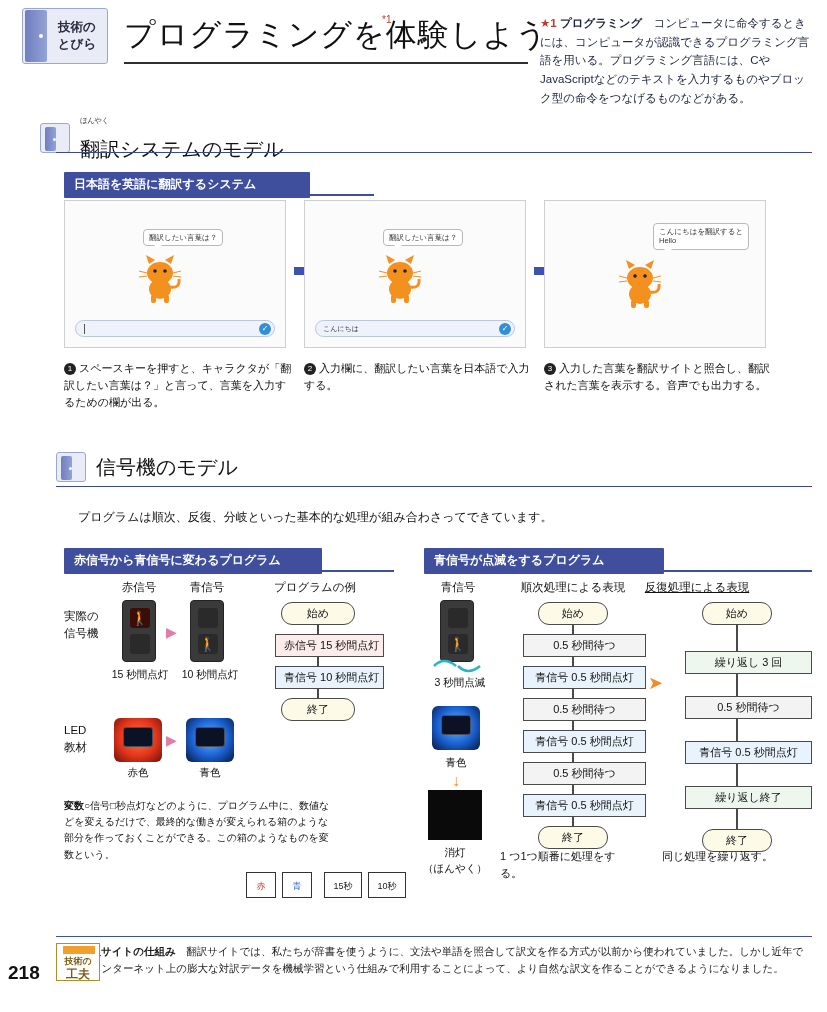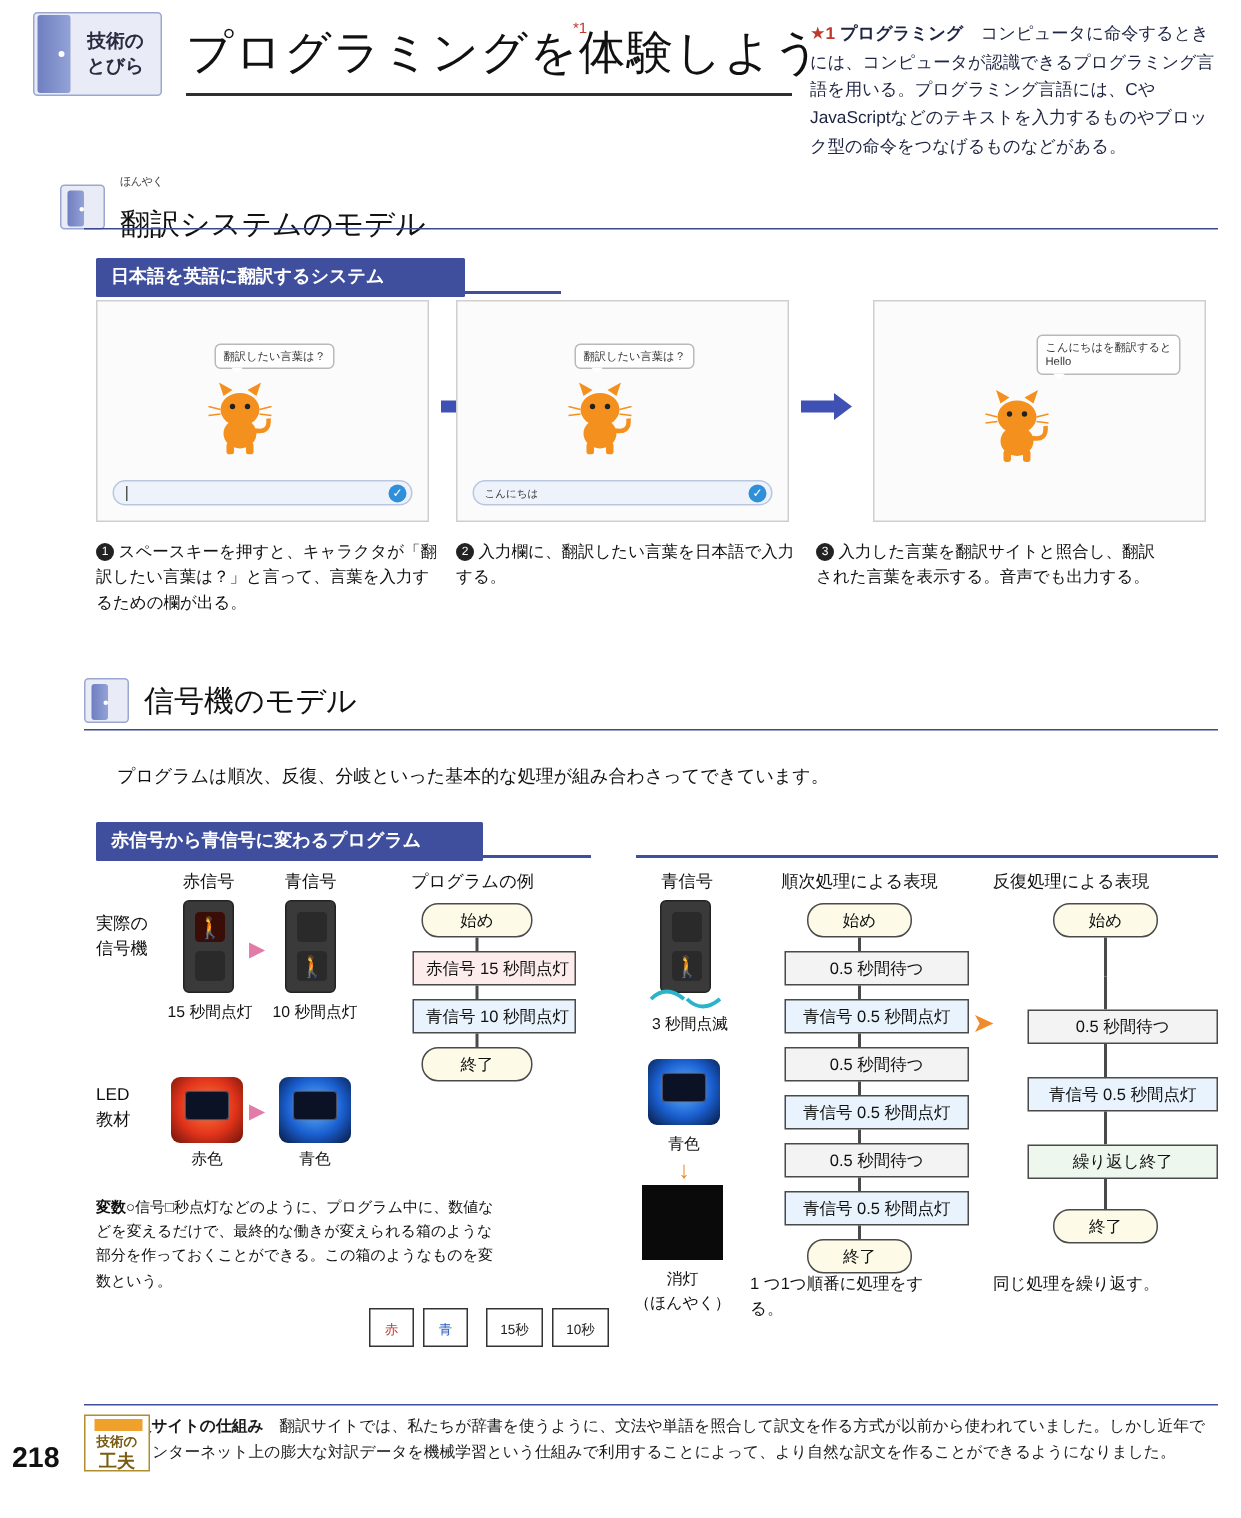--- a/index.html
+++ b/index.html
@@ -260,21 +260,21 @@
     <div class="inputbar">
       <div class="txt">こんにちは</div>
       <div class="go">✓</div>
     </div>
   </div>
 
   <svg class="arrow-r" style="left:534px; top:262px;" viewBox="0 0 34 18">
     <path d="M0 5 H22 V0 L34 9 L22 18 V13 H0 Z" fill="#3f51b5"></path>
   </svg>
 
-  <div class="panel" style="left:544px; top:200px;margin-left:38px;">
+  <div class="panel" style="left:544px; top:200px;">
     <div class="bubble" style="left:108px; top:22px; white-space:pre-line;">こんにちはを翻訳すると
 Hello</div>
     <svg class="cat" style="left:72px; top:55px;" viewBox="0 0 46 52">
       <ellipse cx="23" cy="22" rx="13" ry="11" fill="#f4901e"></ellipse>
       <path d="M12 13 L9 4 L18 9 Z" fill="#f4901e"></path>
       <path d="M34 13 L37 4 L28 9 Z" fill="#f4901e"></path>
       <circle cx="18" cy="20" r="1.8" fill="#222"></circle>
         <circle cx="28" cy="20" r="1.8" fill="#222"></circle>
       <path d="M10 22 L2 20 M10 25 L2 26 M36 22 L44 20 M36 25 L44 26" stroke="#f4901e" stroke-width="1"></path>
       <ellipse cx="23" cy="38" rx="11" ry="10" fill="#f4901e"></ellipse>
@@ -298,20 +298,21 @@
     <div class="icon"></div>
     <div class="label">信号機のモデル</div>
   </div>
   <div class="sec-rule" style="left:56px; top:486px; width:756px;"></div>
 
   <div class="para" style="left:78px; top:508px;">プログラムは順次、反復、分岐といった基本的な処理が組み合わさってできています。</div>
 
   <div class="bluebar" style="left:64px; top:548px; width:258px;">赤信号から青信号に変わるプログラム</div>
   <div class="underline-blue" style="left:64px; top:570px; width:330px;"></div>
 
+  <div class="bluebar" style="left:424px; top:548px; width:240px;">青信号が点滅をするプログラム</div>
   <div class="underline-blue" style="left:424px; top:570px; width:388px;"></div>
 
   <div class="colhead" style="left:110px; top:580px; width:58px;">赤信号</div>
   <div class="colhead" style="left:178px; top:580px; width:58px;">青信号</div>
   <div class="colhead" style="left:250px; top:580px; width:130px;">プログラムの例</div>
 
   <div class="rowlabel" style="left:64px; top:608px;">実際の<br>信号機</div>
   <div class="rowlabel" style="left:64px; top:722px;">LED<br>教材</div>
 
   <div class="tl" style="left:122px; top:600px;">
@@ -361,21 +362,21 @@
   </div>
   <div class="cube" style="left:324px; top:862px; width:42px;">
     <div class="face" style="width:38px;">15秒</div>
   </div>
   <div class="cube" style="left:368px; top:862px; width:42px;">
     <div class="face" style="width:38px;">10秒</div>
   </div>
 
   <div class="colhead" style="left:424px; top:580px; width:68px;">青信号</div>
   <div class="colhead" style="left:500px; top:580px; width:146px;">順次処理による表現</div>
-  <div class="colhead" style="left:636px; top:580px; width:156px;">反復処理による表現</div>
+  <div class="colhead" style="left:619px; top:580px; width:156px;text-decoration:underline;">反復処理による表現</div>
 
   <div class="tl" style="left:440px; top:600px;">
     <div class="lamp top"></div>
     <div class="lamp bot"></div>
     <div class="person" style="position:absolute; left:7px; top:33px; width:20px; color:#2fbf57;">🚶</div>
   </div>
   <svg style="position:absolute; left:428px; top:655px; width:58px; height:22px;" viewBox="0 0 58 22">
     <path d="M6 11 q10 -10 22 0" stroke="#2bb3c9" stroke-width="2.5" fill="none"></path>
     <path d="M30 11 q10 10 22 0" stroke="#2bb3c9" stroke-width="2.5" fill="none"></path>
   </svg>
@@ -408,20 +409,21 @@
     <div class="fline"></div>
     <div class="fbox round" style="width:70px; margin:0 auto; background:#fdfbe8;">終了</div>
   </div>
   <div class="para" style="left:500px; top:848px; width:126px; font-size:11px; line-height:1.5;">1 つ1つ順番に処理をする。</div>
 
   <div class="orange-arrow" style="left:648px; top:672px;">➤</div>
 
   <div class="flow" style="left:662px; top:602px; width:150px;">
     <div class="fbox round" style="width:70px; margin:0 auto; background:#fdfbe8;">始め</div>
     <div class="fline" style="height:26px;"></div>
+    <div class="fbox" style="background:#eef7ee;">繰り返し 3 回</div>
     <div class="fline" style="height:22px;"></div>
     <div class="fbox" style="background:#f3f3f3;">0.5 秒間待つ</div>
     <div class="fline" style="height:22px;"></div>
     <div class="fbox" style="background:#e9f3fd;">青信号 0.5 秒間点灯</div>
     <div class="fline" style="height:22px;"></div>
     <div class="fbox" style="background:#eef7ee;">繰り返し終了</div>
     <div class="fline" style="height:20px;"></div>
     <div class="fbox round" style="width:70px; margin:0 auto; background:#fdfbe8;">終了</div>
   </div>
   <div class="para" style="left:662px; top:848px; width:130px; font-size:11px; line-height:1.5;">同じ処理を繰り返す。</div>

